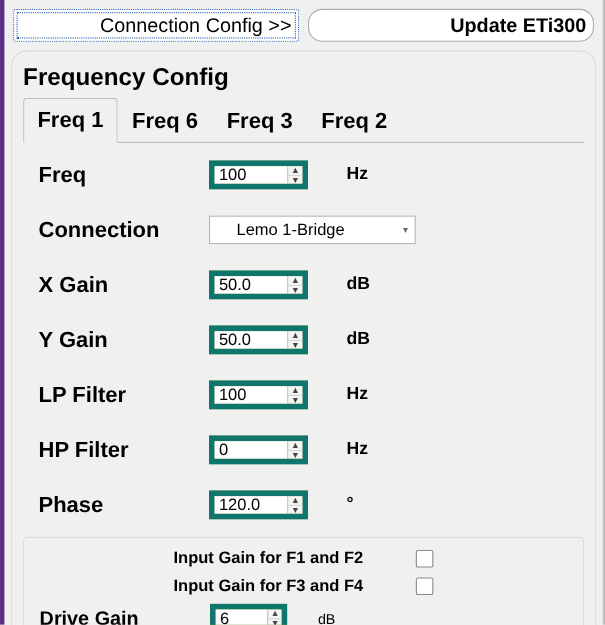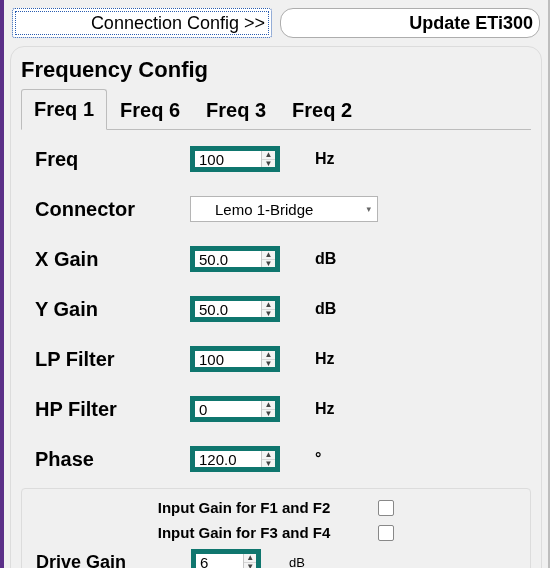--- a/index.html
+++ b/index.html
@@ -219,21 +219,21 @@
       <div class="spin-wrap">
         <input value="100" style="">
         <div class="spin-arrows">
           <div class="arrow">▲</div>
           <div class="arrow">▼</div>
         </div>
       </div>
       <div></div>
       <div class="unit">Hz</div>
 
-      <div class="label">Connector</div>
+      <div class="label">Connection</div>
       <div class="select-wrap">
         <div class="select">
           <span>Lemo 1-Bridge</span>
           <span class="chev">▾</span>
         </div>
       </div>
 
       <div class="label">X Gain</div>
       <div class="spin-wrap">
         <input value="50.0" style="">

